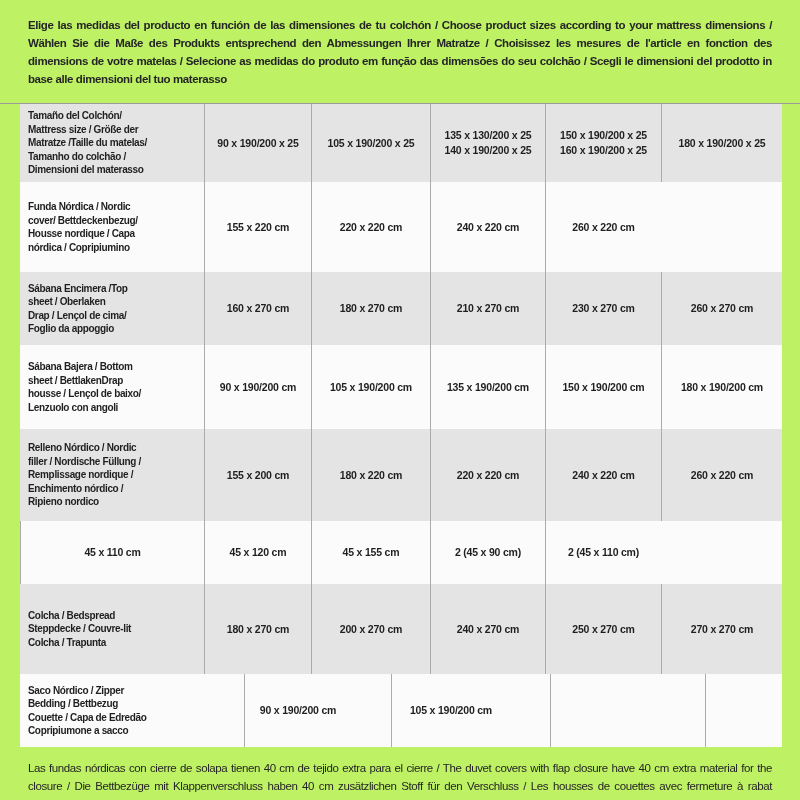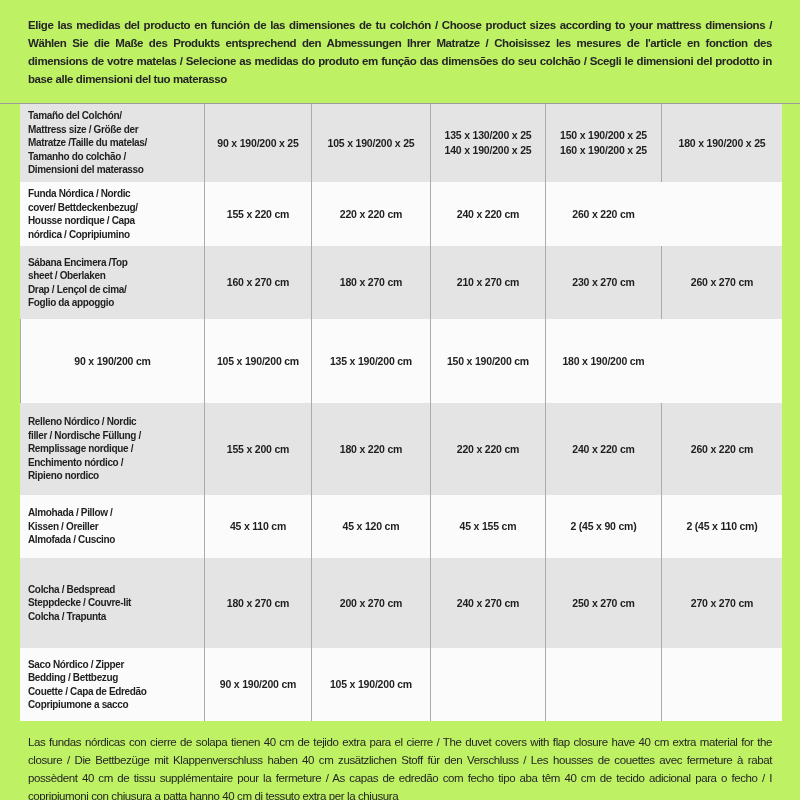--- a/index.html
+++ b/index.html
@@ -100,21 +100,21 @@
             <div>140 x 190/200 x 25</div>
           </div>
           <div class="cell">
             <div>150 x 190/200 x 25</div>
             <div>160 x 190/200 x 25</div>
           </div>
           <div class="cell">
             <div>180 x 190/200 x 25</div>
           </div>
         </div>
-        <div class="trow light" style="height: 64px;">
+        <div class="trow light" style="height: 90px;">
           <div class="lbl">Funda Nórdica / Nordic
 cover/ Bettdeckenbezug/
 Housse nordique / Capa
 nórdica / Copripiumino</div>
           <div class="cell">
             <div>155 x 220 cm</div>
           </div>
           <div class="cell">
             <div>220 x 220 cm</div>
           </div>
@@ -140,20 +140,24 @@
             <div>210 x 270 cm</div>
           </div>
           <div class="cell">
             <div>230 x 270 cm</div>
           </div>
           <div class="cell">
             <div>260 x 270 cm</div>
           </div>
         </div>
         <div class="trow light" style="height: 84px;">
+          <div class="lbl">Sábana Bajera / Bottom
+sheet / BettlakenDrap
+housse / Lençol de baixo/
+Lenzuolo con angoli</div>
           <div class="cell">
             <div>90 x 190/200 cm</div>
           </div>
           <div class="cell">
             <div>105 x 190/200 cm</div>
           </div>
           <div class="cell">
             <div>135 x 190/200 cm</div>
           </div>
           <div class="cell">
@@ -179,23 +183,20 @@
             <div>220 x 220 cm</div>
           </div>
           <div class="cell">
             <div>240 x 220 cm</div>
           </div>
           <div class="cell">
             <div>260 x 220 cm</div>
           </div>
         </div>
         <div class="trow light" style="height: 63px;">
-          <div class="lbl">Almohada / Pillow /
-Kissen / Oreiller
-Almofada / Cuscino</div>
           <div class="cell">
             <div>45 x 110 cm</div>
           </div>
           <div class="cell">
             <div>45 x 120 cm</div>
           </div>
           <div class="cell">
             <div>45 x 155 cm</div>
           </div>
           <div class="cell">
@@ -218,21 +219,21 @@
           <div class="cell">
             <div>240 x 270 cm</div>
           </div>
           <div class="cell">
             <div>250 x 270 cm</div>
           </div>
           <div class="cell">
             <div>270 x 270 cm</div>
           </div>
         </div>
-        <div class="trow light" style="height: 73px;">
+        <div class="trow light" style="height: 73px; gap: 40px;">
           <div class="lbl">Saco Nórdico / Zipper
 Bedding / Bettbezug
 Couette / Capa de Edredão
 Copripiumone a sacco</div>
           <div class="cell">
             <div>90 x 190/200 cm</div>
           </div>
           <div class="cell">
             <div>105 x 190/200 cm</div>
           </div>

